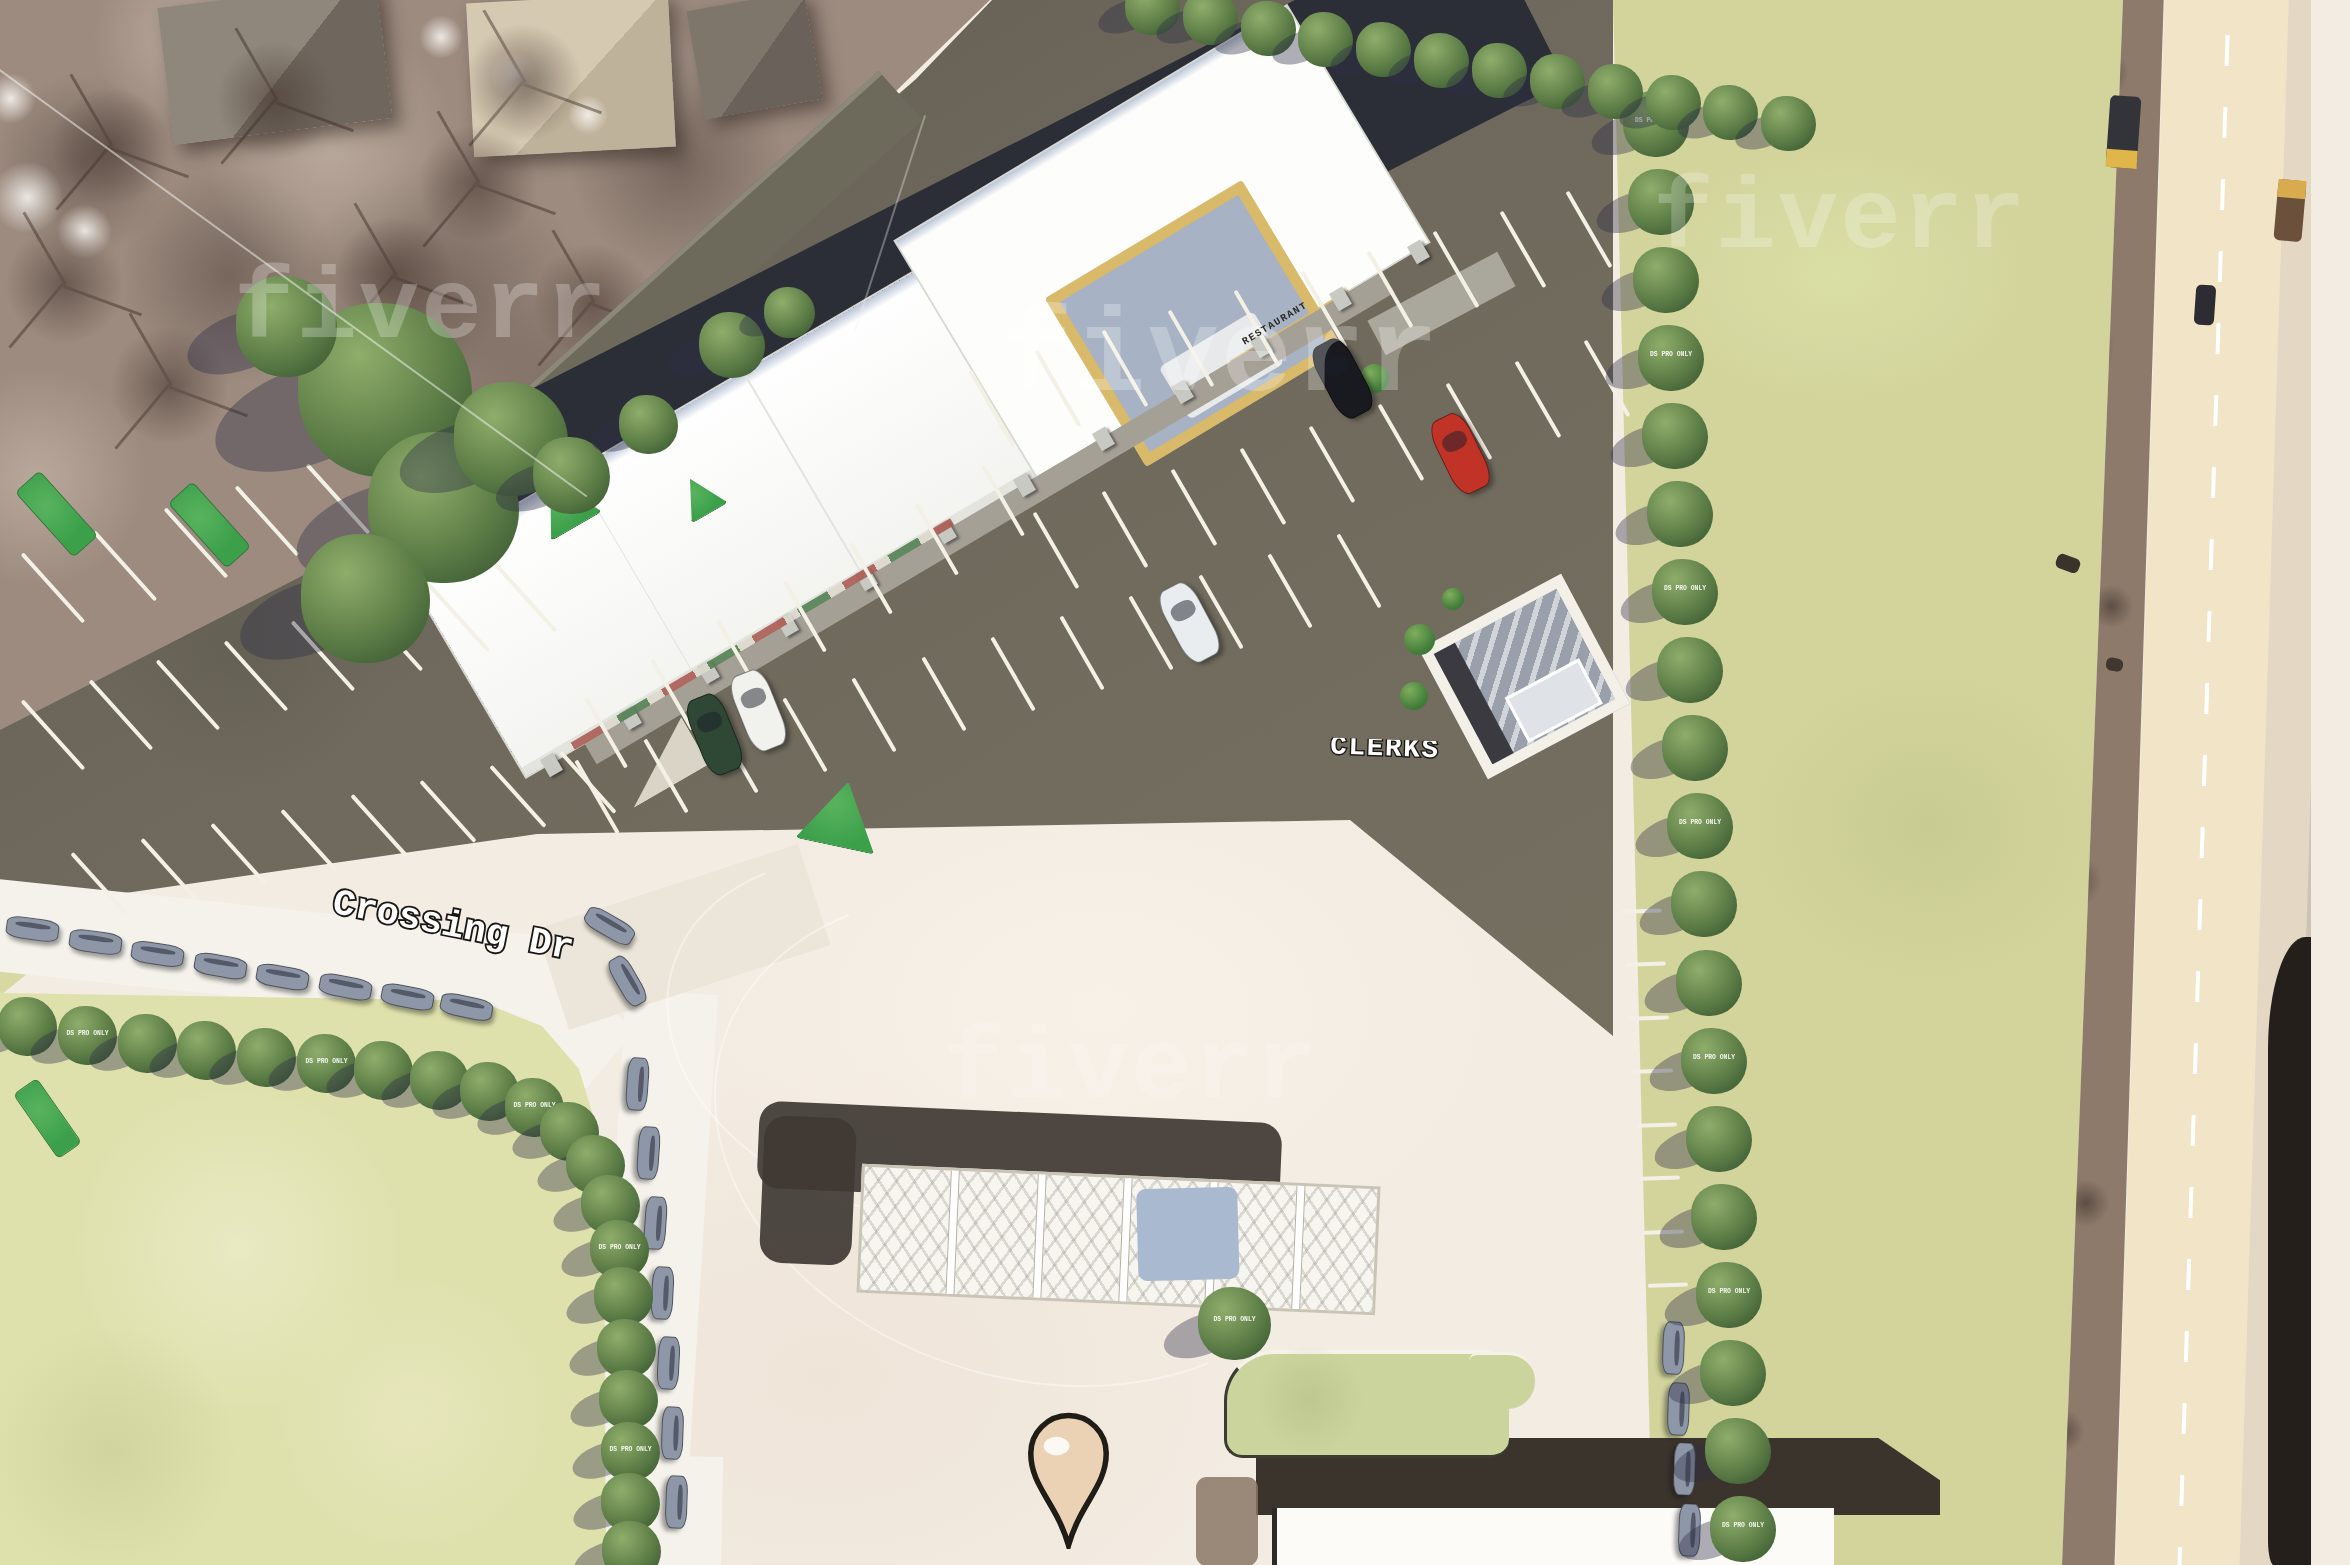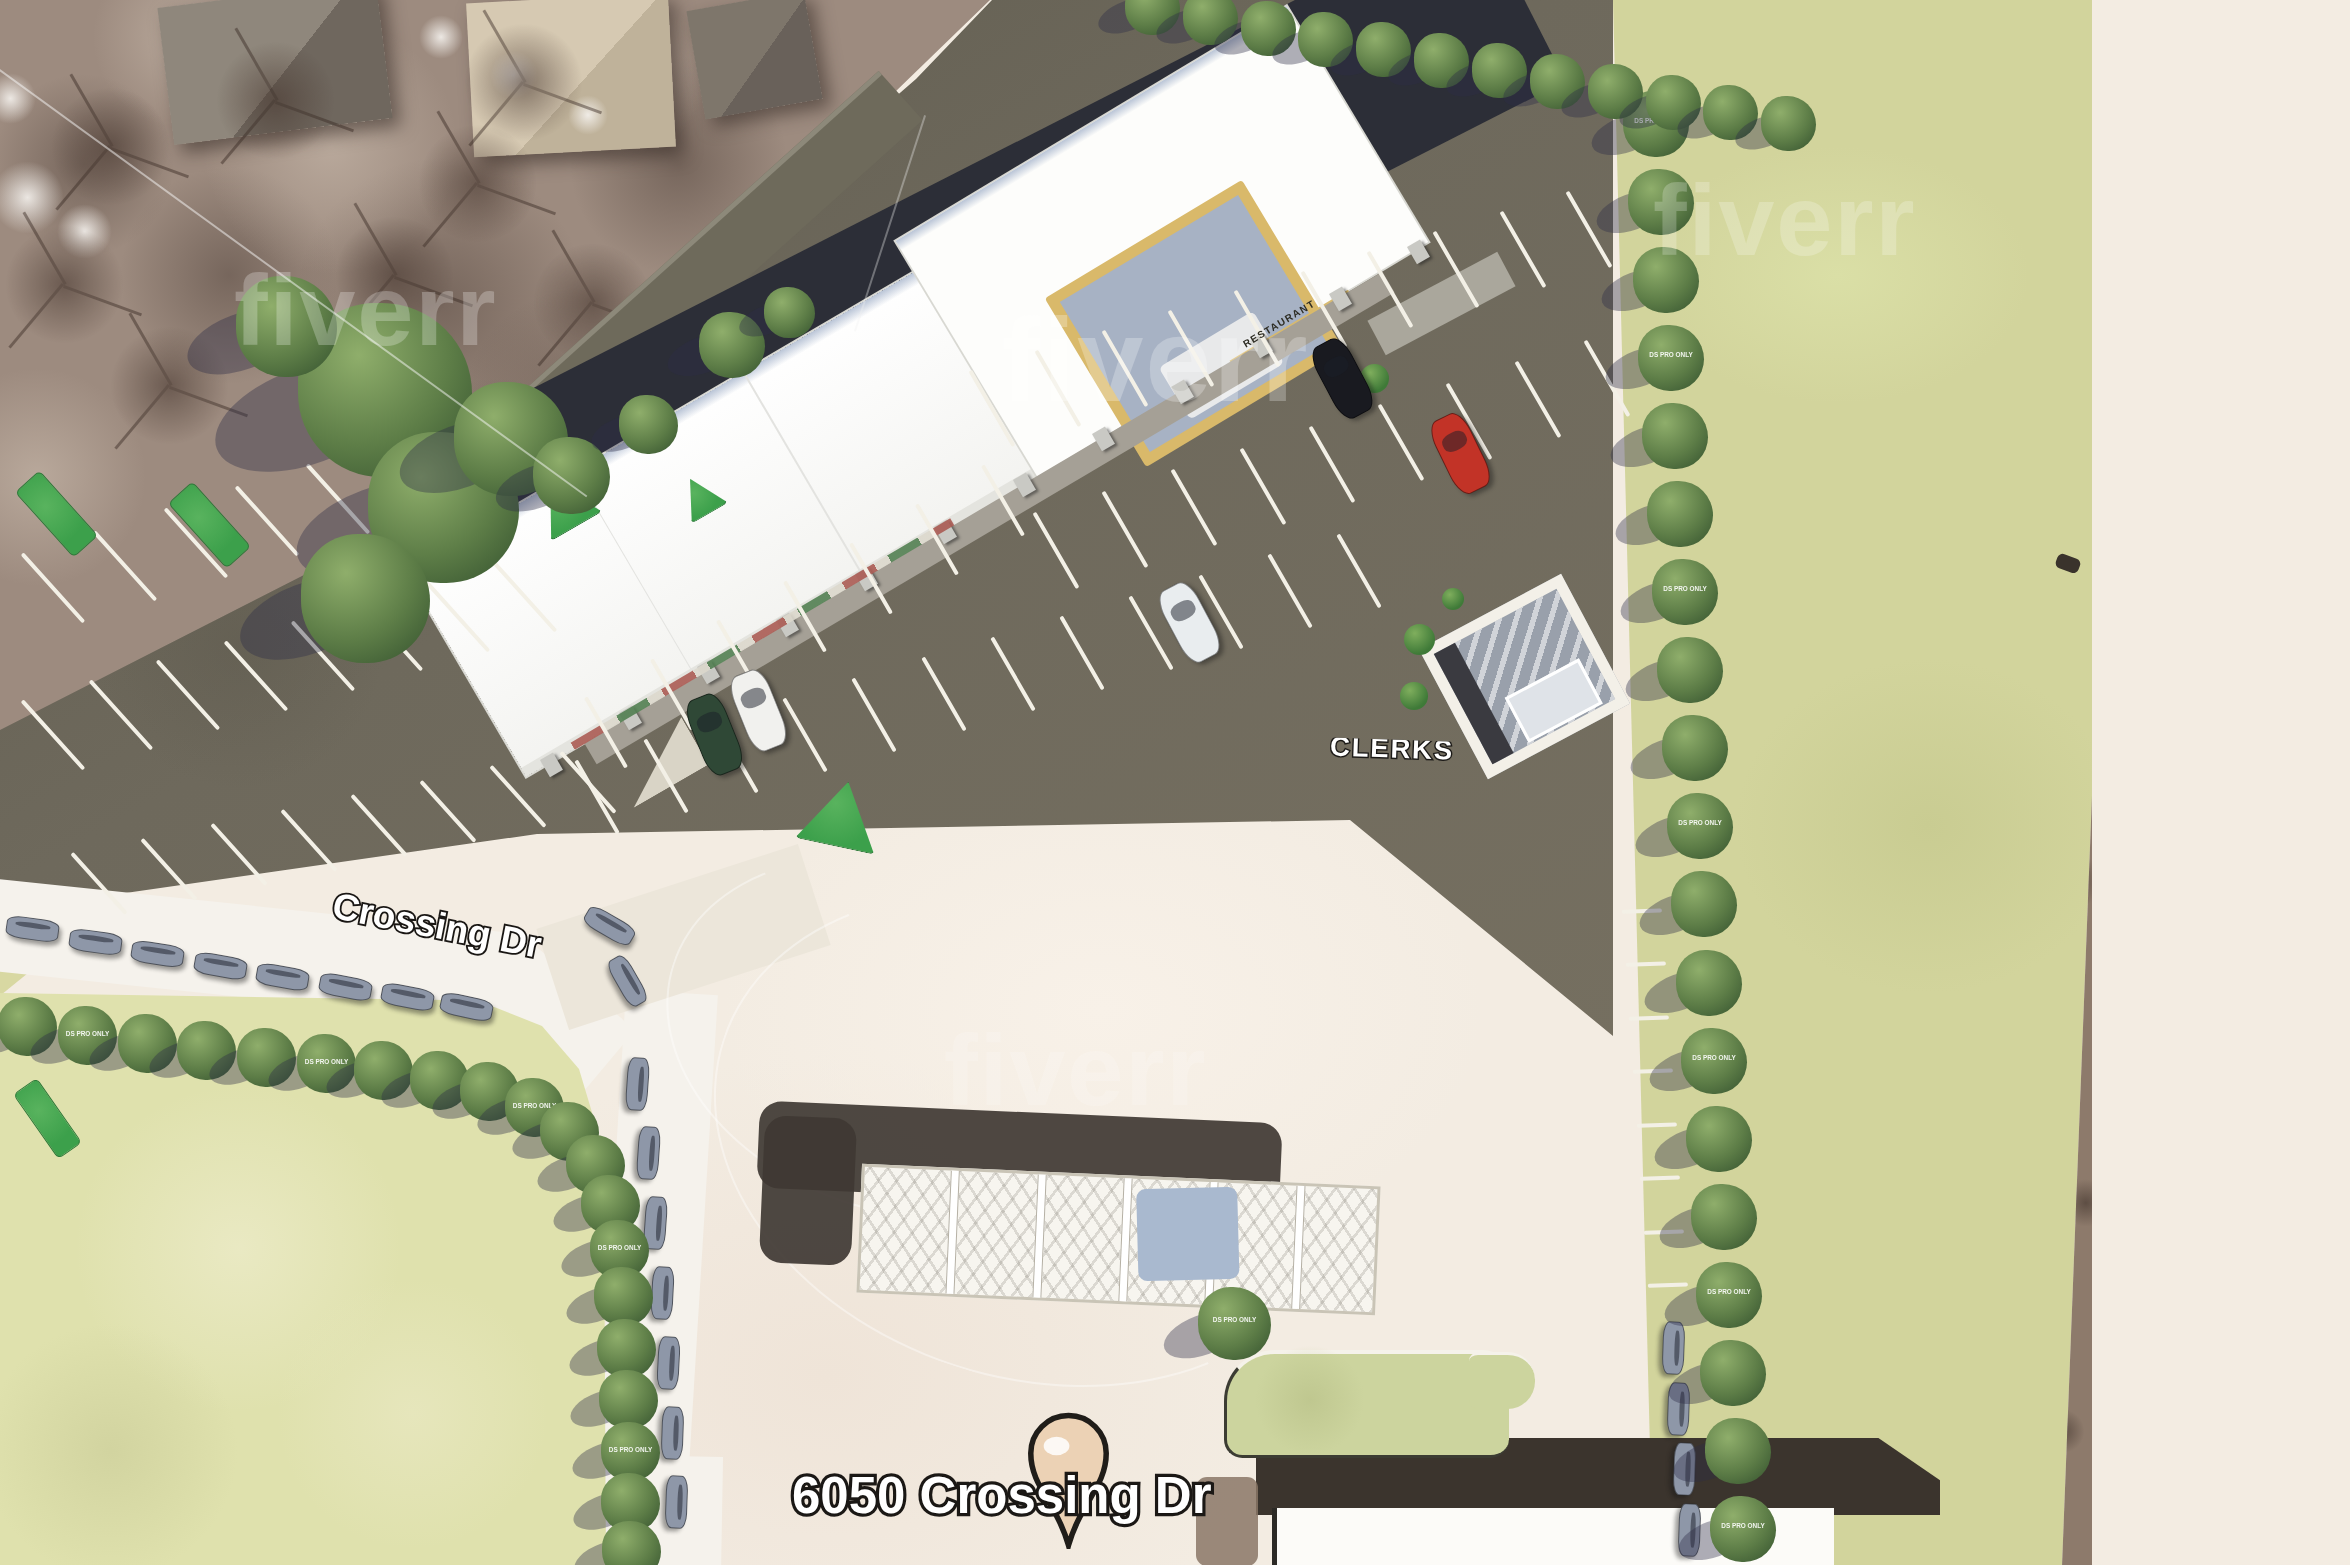--- a/index.html
+++ b/index.html
@@ -1,17 +1,17 @@
 <!DOCTYPE html>
 <html style="font-size:14.7px"><head>
 <meta charset="utf-8">
 <style>
   html,body{margin:0;padding:0;background:#f3ece2;}
-  #stage{position:relative;width:2092px;height:1566px;overflow:hidden;
-         font-family:Liberation Sans, sans-serif;}
+  #stage{position:relative;width:2311px;height:1566px;overflow:hidden;
+         font-family:Liberation Mono, monospace;}
   #stage div{position:absolute;box-sizing:border-box;}
   .outline-text{color:#ffffff;-webkit-text-stroke:4.6px #1c1916;paint-order:stroke fill;
                 font-weight:bold;white-space:nowrap;
                 text-shadow:0 0 1.8px rgba(0,0,0,.6);}
   .wm{color:rgba(255,255,255,.5);font-weight:800;letter-spacing:1.8px;white-space:nowrap;}
   .tree-label{color:rgba(255,255,255,.9);font-size:6.4px;font-weight:bold;white-space:nowrap;
               text-align:center;width:100%;top:40%;}
 </style>
 </head>
 <body>
@@ -489,21 +489,20 @@
     <div class="wm" style="left: 1653px; top: 163px; font-size: 101px; opacity: 0.45;">fiverr</div>
     <div class="wm" style="left: 944px; top: 1013px; font-size: 101px; opacity: 0.35;">fiverr</div>
     <div id="labels-layer" style="left:0;top:0;width:100%;height:100%;pointer-events:none;">
     <div class="outline-text" style="left:331px;top:905px;font-size:37px;transform:rotate(11deg);-webkit-text-stroke:3.7px #1c1916;">Crossing Dr</div>
     <div style="left:1027px;top:1411px;width:83px;height:138px;">
       <svg width="83" height="138" viewBox="0 0 90 150">
         <path d="M45 146 C32 100 4 82 4 46 A41 41 0 1 1 86 46 C86 82 58 100 45 146 Z" fill="#ecd2b5" stroke="#201d19" stroke-width="6"></path>
         <ellipse cx="32" cy="38" rx="14" ry="10" fill="#ffffff" opacity="0.85"></ellipse>
       </svg>
     </div>
-    <div class="outline-text" style="left:792px;top:1466px;font-size:51px;-webkit-text-stroke:6.4px #1c1916;">6050 Crossing Dr</div>
     <div style="left:1238px;top:318px;font-size:10px;font-weight:bold;color:#2e2d24;
                 letter-spacing:1.4px;transform:rotate(-31deg);">RESTAURANT</div>
     <div style="left:1330px;top:740px;width:147px;height:24px;overflow:hidden;transform:rotate(2deg);">
       <div class="outline-text" style="left:0;top:-7.3px;font-size:27.5px;-webkit-text-stroke:2.8px #1f1d1a;letter-spacing:1.8px;">CLERKS</div>
     </div>
   </div>
 </div>
 
 
 </body></html>

